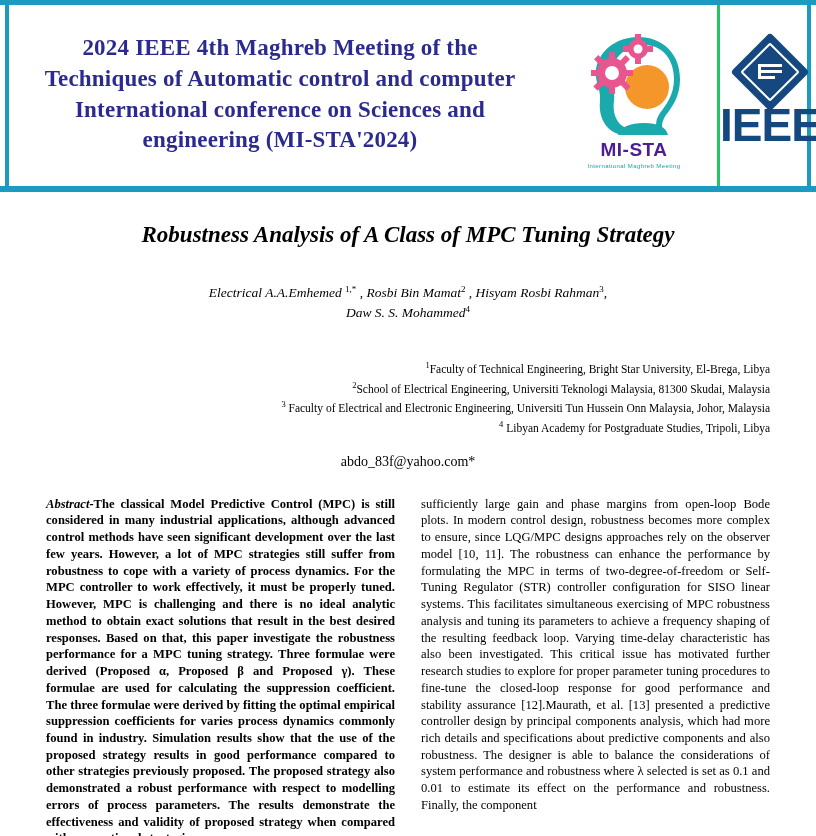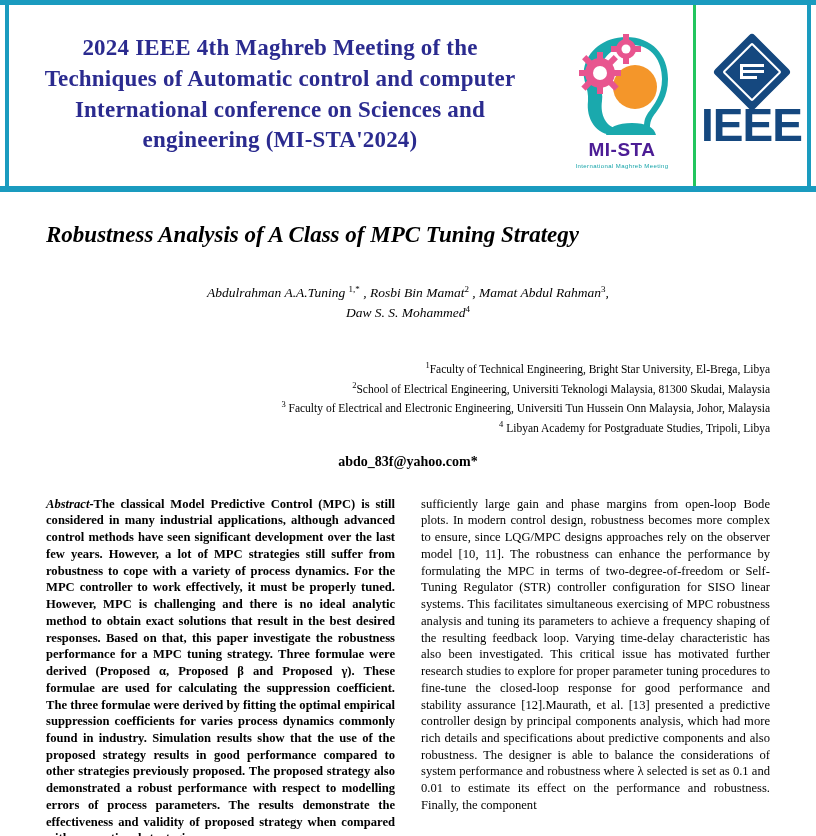--- a/index.html
+++ b/index.html
@@ -26,20 +26,21 @@
     display: flex;
     align-items: stretch;
   }
   .banner-inner {
     position: absolute;
     left: 5px; right: 5px; top: 0; bottom: 0;
     border-left: 4px solid #1a9bbf;
     border-right: 4px solid #1a9bbf;
     display: flex;
     align-items: stretch;
+    gap: 12px;
   }
   .banner-title {
     flex: 0 0 542px;
     display: flex;
     flex-direction: column;
     align-items: center;
     justify-content: center;
     padding: 2px 6px 4px 6px;
     box-sizing: border-box;
   }
@@ -128,20 +129,21 @@
     letter-spacing: -1px;
     line-height: 1;
   }
 
   
   .paper {
     padding: 0 46px;
     box-sizing: border-box;
   }
   .paper-title {
+    text-align: center;
     font-family: "Liberation Serif", serif;
     font-weight: bold;
     font-style: italic;
     font-size: 23px;
     color: #000;
     margin-top: 30px;
     margin-bottom: 0;
   }
   .authors {
     text-align: center;
@@ -155,21 +157,20 @@
     text-align: right;
     font-size: 11.5px;
     line-height: 1.55;
     margin-top: 37px;
   }
   .affils sup { font-size: 8.5px; }
   .email {
     text-align: center;
     font-size: 14px;
     margin-top: 16px;
-    font-weight: bold;
   }
 
   .columns {
     display: flex;
     gap: 26px;
     margin-top: 26px;
   }
   .col {
     flex: 1 1 0;
     font-size: 12.6px;
@@ -252,21 +253,21 @@
     </div>
 
   </div>
 </div>
 
 <div class="paper">
 
   <div class="paper-title">Robustness Analysis of A Class of MPC Tuning Strategy</div>
 
   <div class="authors">
-    <span><span>Abdulrahman A.A.Tuning </span><sup>1,*</sup><span> ,  Rosbi Bin Mamat</span><sup>2</sup><span> ,  Mamat Abdul Rahman</span><sup>3</sup><span>,</span></span>
+    <span><span>Electrical A.A.Emhemed </span><sup>1,*</sup><span> ,  Rosbi Bin Mamat</span><sup>2</sup><span> ,  Hisyam Rosbi Rahman</span><sup>3</sup><span>,</span></span>
     <br>
     <span><span>Daw S. S. Mohammed</span><sup>4</sup></span>
   </div>
 
   <div class="affils">
     <div><sup>1</sup><span>Faculty of Technical Engineering, Bright Star University, El-Brega, Libya</span></div>
     <div><sup>2</sup><span>School of Electrical Engineering, Universiti Teknologi Malaysia, 81300 Skudai, Malaysia</span></div>
     <div><sup>3</sup><span> Faculty of Electrical and Electronic Engineering, Universiti Tun Hussein Onn Malaysia, Johor, Malaysia</span></div>
     <div><sup>4</sup><span> Libyan Academy for Postgraduate Studies, Tripoli, Libya</span></div>
   </div>

